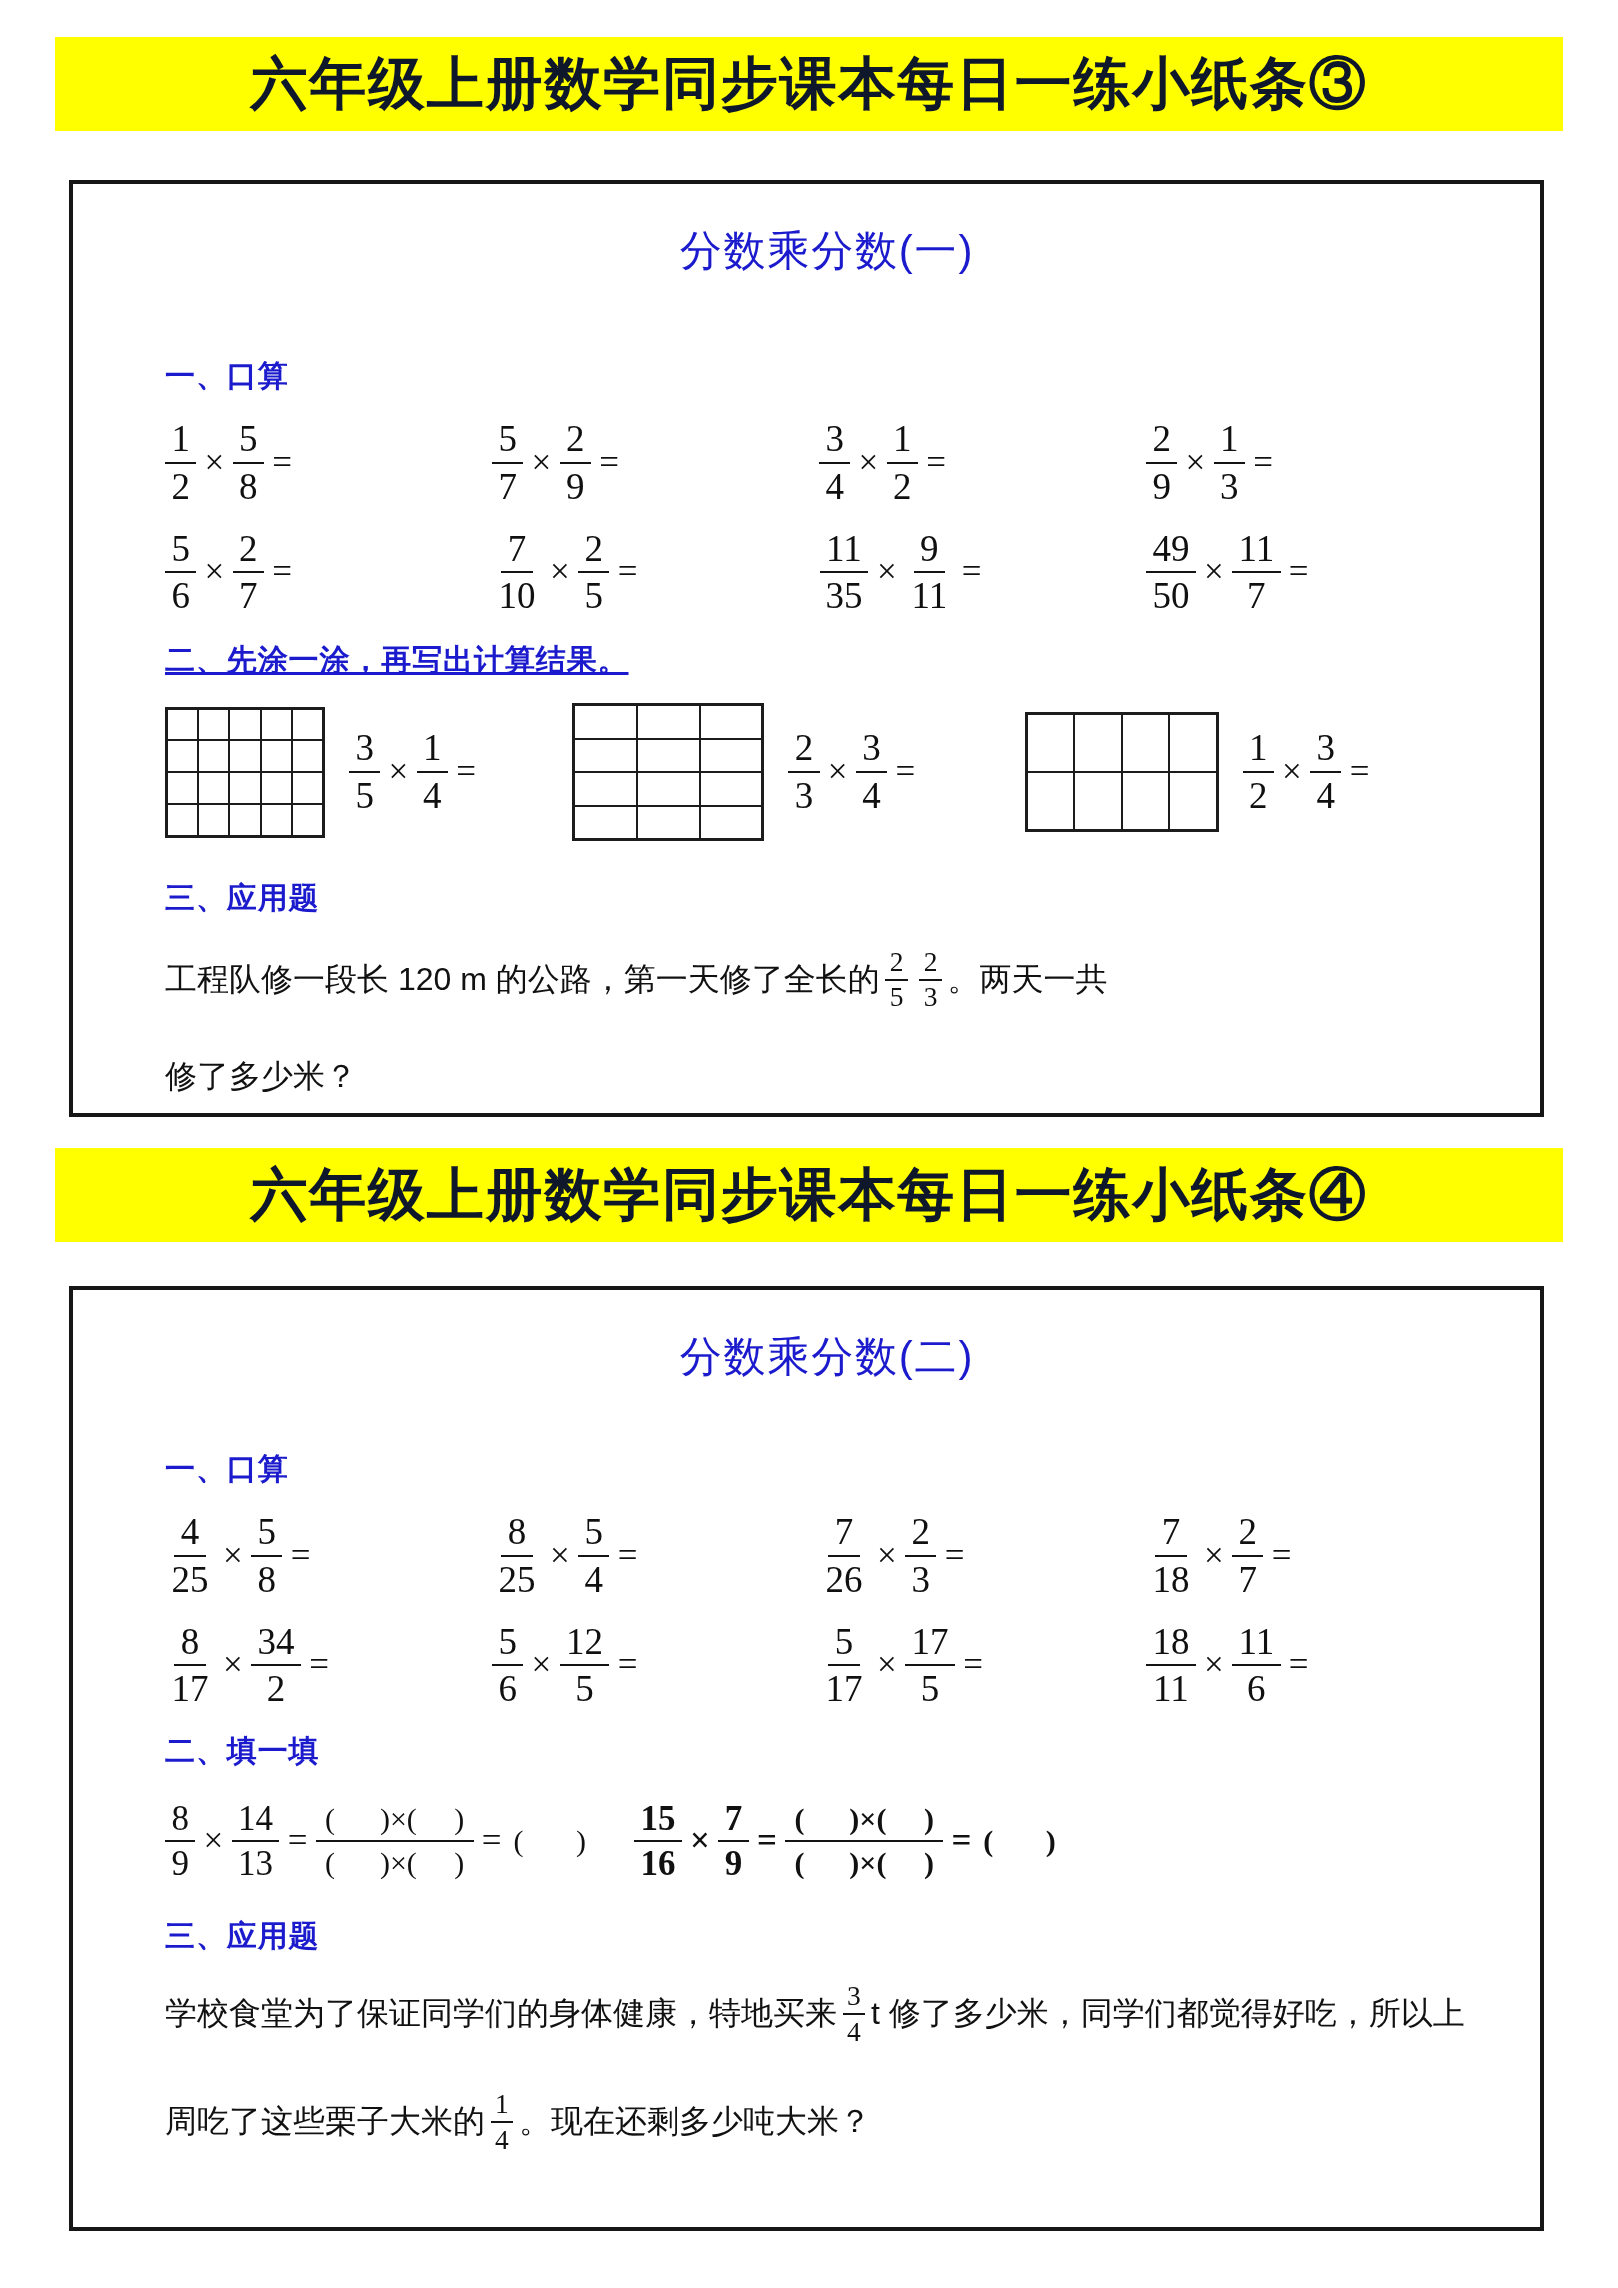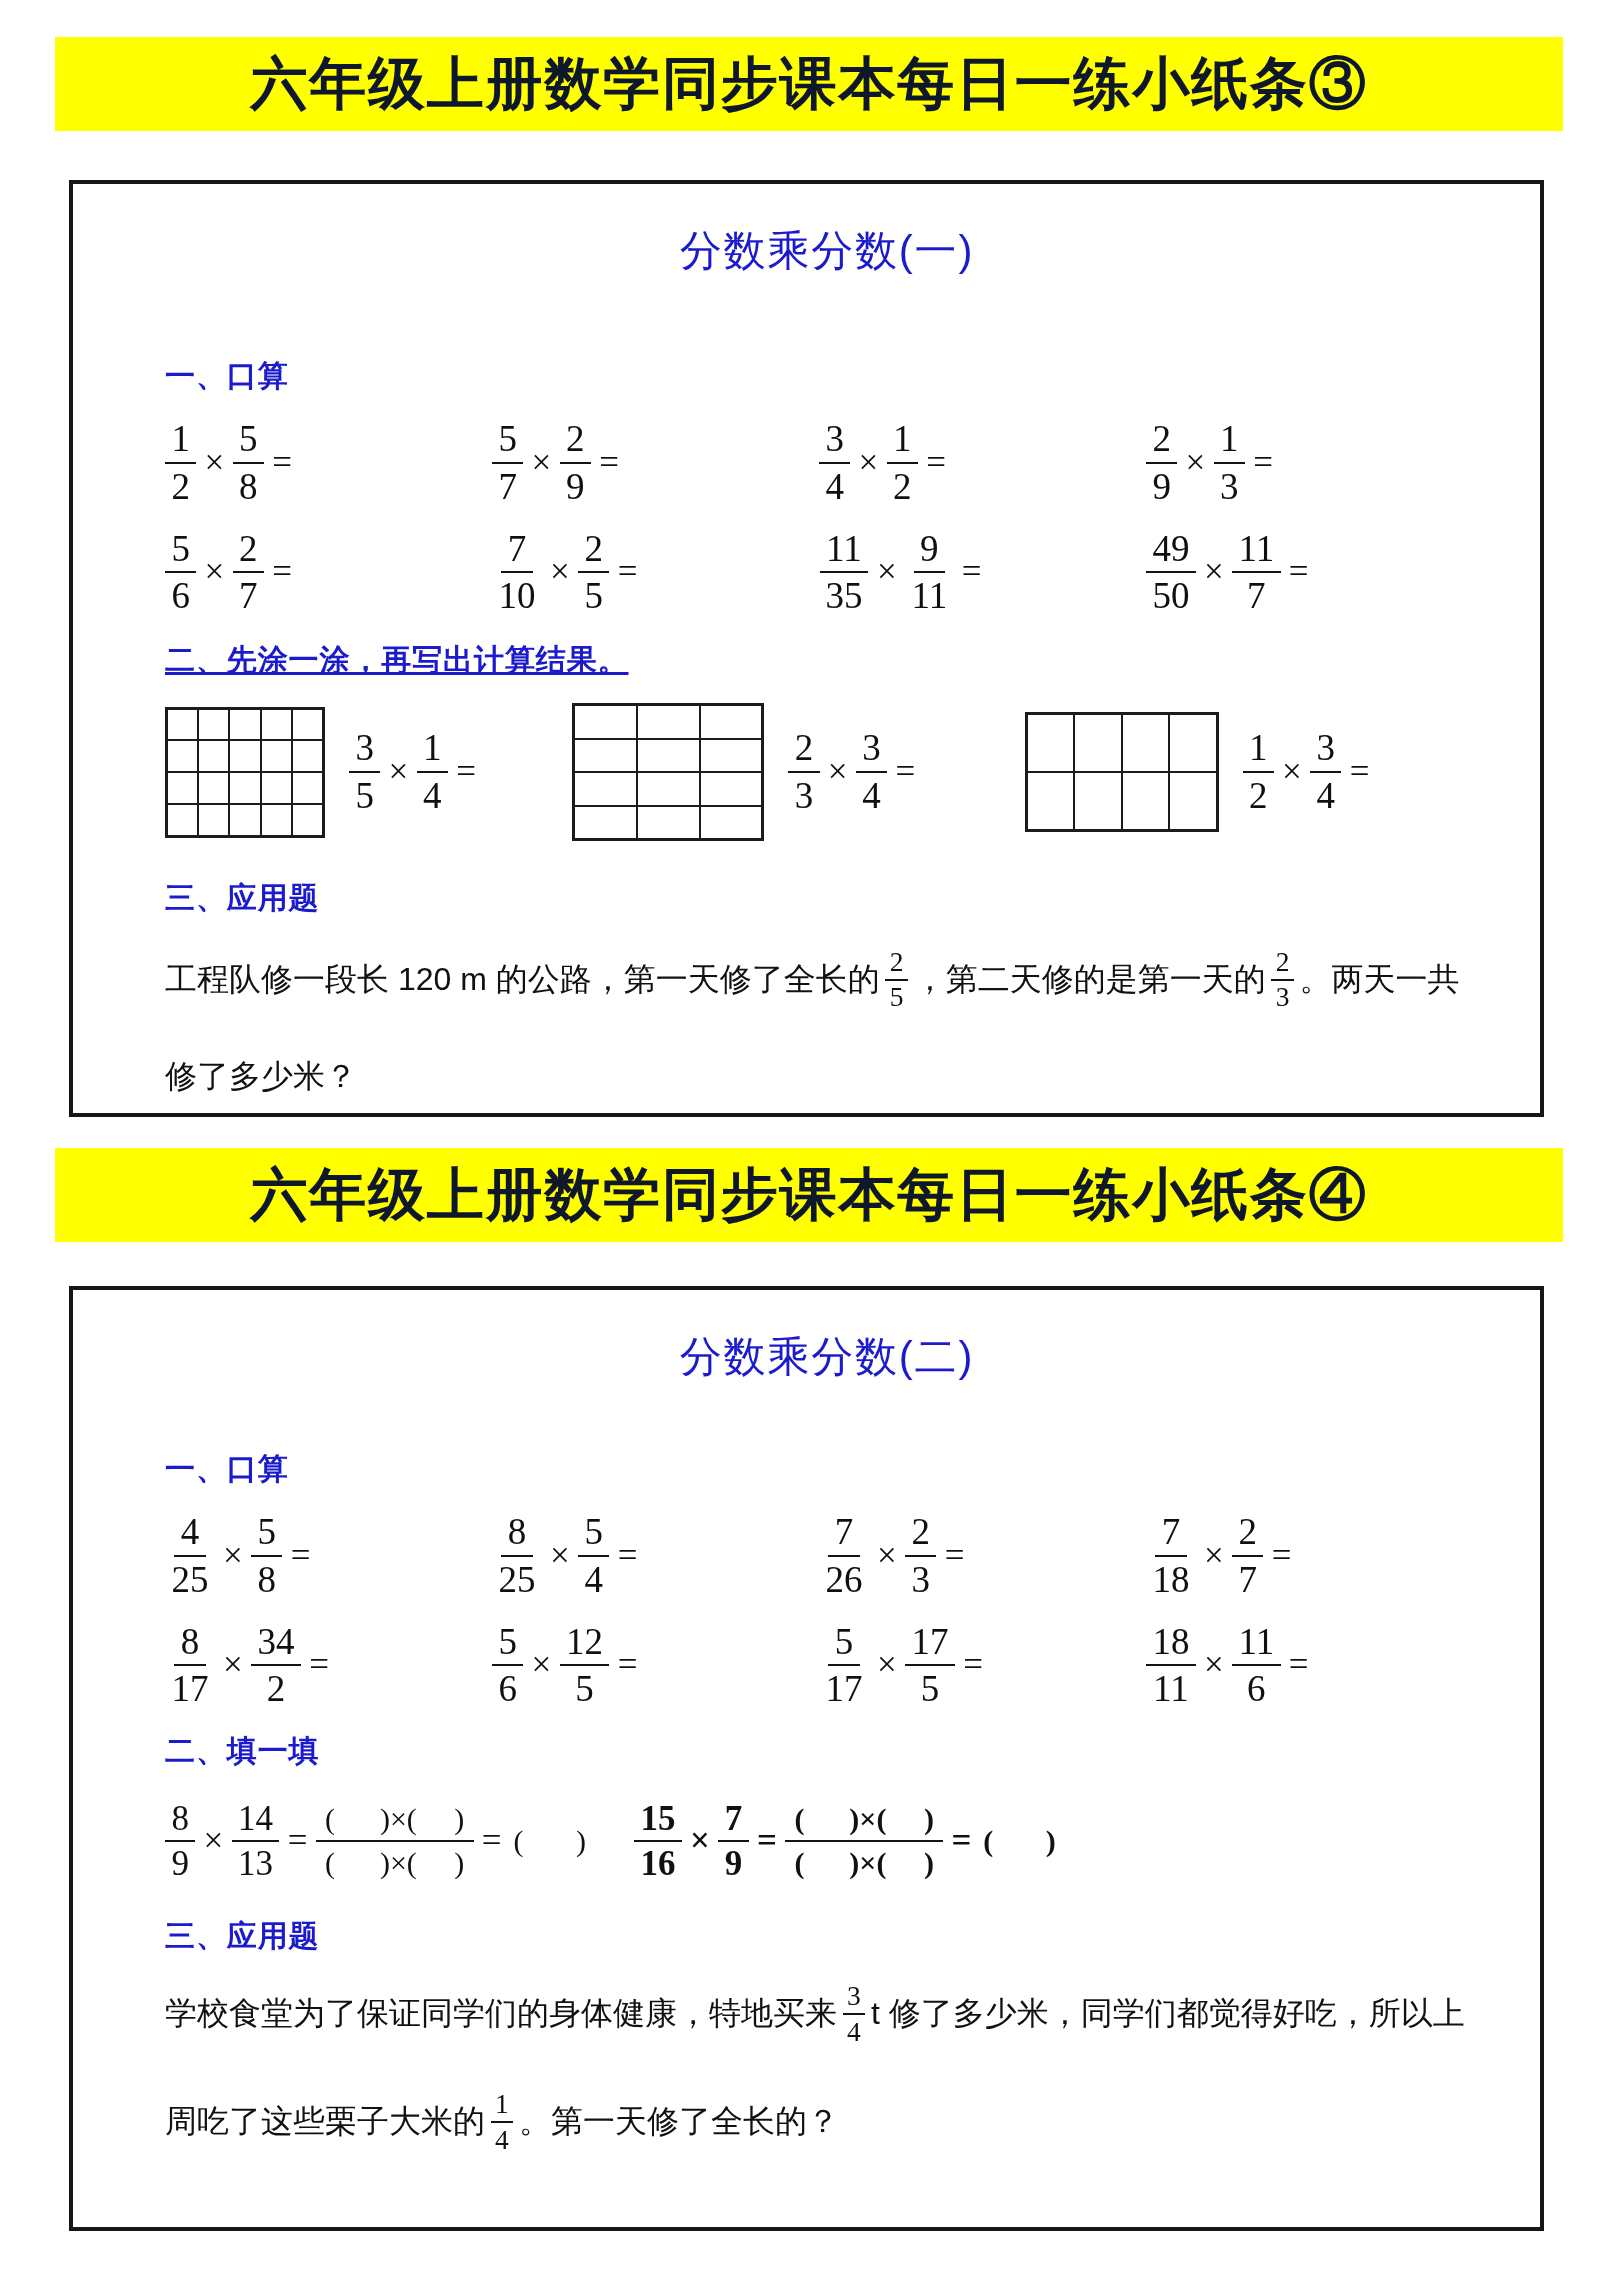--- a/index.html
+++ b/index.html
@@ -259,21 +259,20 @@
     </div>
 
     <div class="sec-heading mt-sec">三、应用题</div>
 
     <div class="problem-line">
       <span>工程队修一段长 120 m 的公路，第一天修了全长的</span>
       <span class="frac">
           <span class="num">2</span>
           <span class="den">5</span>
         </span>
-      <span>，第二天修的是第一天的</span>
       <span class="frac">
           <span class="num">2</span>
           <span class="den">3</span>
         </span>
       <span>。两天一共</span>
     </div>
     <div class="problem-line problem-line2">
       <span>修了多少米？</span>
     </div>
   </div>
@@ -444,17 +443,17 @@
           <span class="den">4</span>
         </span>
       <span>t 修了多少米，同学们都觉得好吃，所以上</span>
     </div>
     <div class="problem-line problem-line2">
       <span>周吃了这些栗子大米的</span>
       <span class="frac">
           <span class="num">1</span>
           <span class="den">4</span>
         </span>
-      <span>。第一天修了全长的？</span>
+      <span>。现在还剩多少吨大米？</span>
     </div>
   </div>
 </div>
 
 
 </body></html>

